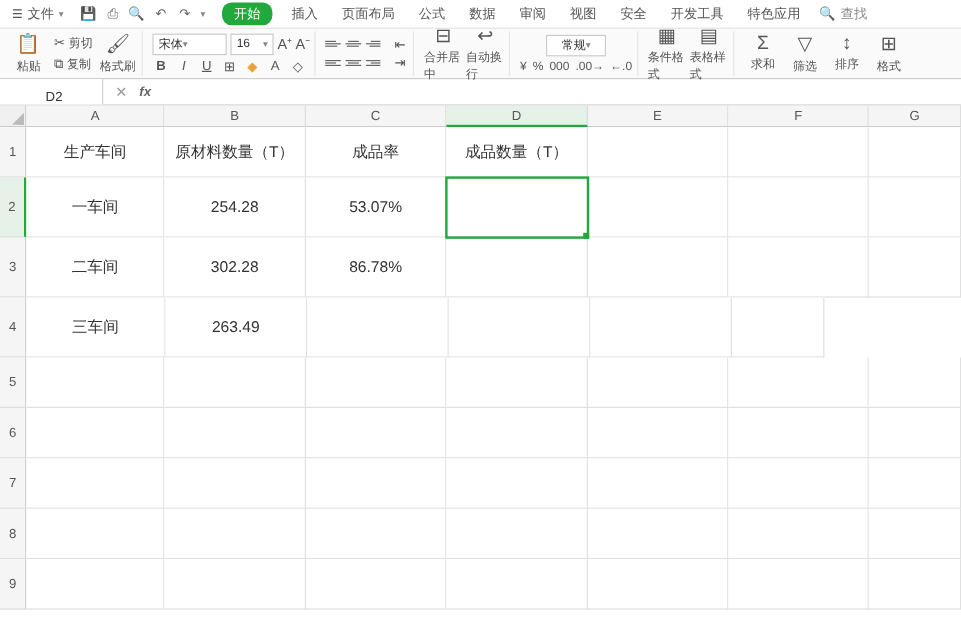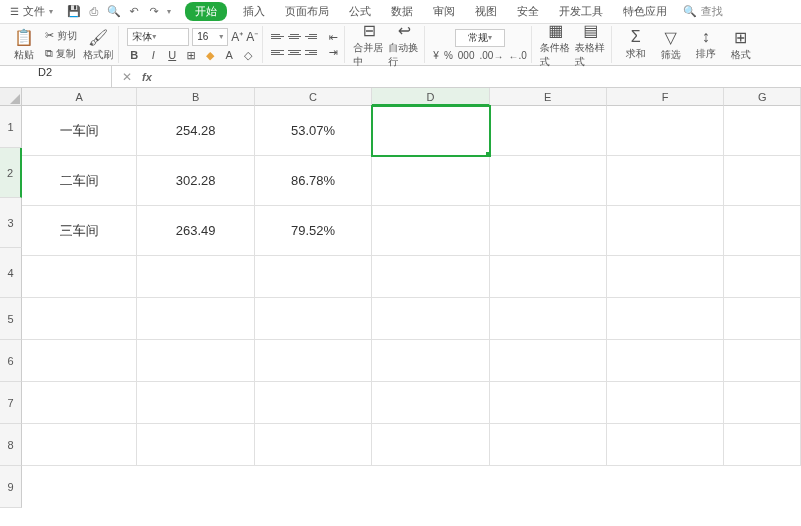--- a/index.html
+++ b/index.html
@@ -33,21 +33,21 @@
 .tool-row { display: flex; align-items: center; gap: 5px; }
 .t { font-size: 11px; color: #555; width: 14px; text-align: center; }
 .align-grid { display: grid; grid-template-columns: repeat(3, 14px); grid-template-rows: repeat(2, 14px); gap: 2px; }
 .align-cell { width: 14px; height: 14px; display: flex; flex-direction: column; justify-content: center; gap: 1px; }
 .abar { height: 1px; background: #666; }
 .num-fmt { border: 1px solid #ccc; height: 18px; width: 50px; font-size: 10px; padding: 0 4px; display: flex; align-items: center; justify-content: center; background: #fff; }
 .num-tools { display: flex; gap: 5px; font-size: 10px; color: #555; align-items: center; }
 
 
 .fbar-row { display: flex; align-items: center; height: 22px; border-bottom: 1px solid #d0d0d0; }
-.name-box { width: 112px; height: 100%; border-right: 1px solid #d0d0d0; display: flex; align-items: flex-start; padding: 0 10px 0 38px; font-size: 11px; color: #333; background: #fff; }
+.name-box { width: 86px; height: 100%; border-right: 1px solid #d0d0d0; display: flex; align-items: flex-end; padding: 0 10px 0 38px; font-size: 11px; color: #333; background: #fff; }
 .fbar-tools { display: flex; align-items: center; gap: 10px; padding: 0 10px; color: #999; font-size: 12px; }
 .fx { font-style: italic; font-size: 11px; color: #666; font-weight: bold; }
 .fbar-input { flex: 1; height: 100%; padding: 0 6px; font-size: 11px; }
 
 
 .grid-wrap { position: relative; }
 .corner { position: absolute; left: 0; top: 0; width: 22px; height: 18px; background: #f0f0f0; border-right: 1px solid #ccc; border-bottom: 1px solid #ccc; display:flex; align-items:flex-end; justify-content:flex-end; }
 .corner::after { content: ""; border: 5px solid transparent; border-right-color: #bbb; border-bottom-color: #bbb; margin: 1px; }
 .col-headers { position: absolute; left: 22px; top: 0; right: 0; height: 18px; display: flex; }
 .ch { border-right: 1px solid #ddd; border-bottom: 1px solid #ccc; background: #f5f5f5; text-align: center; font-size: 11px; color: #555; line-height: 18px; }
@@ -270,20 +270,29 @@
       <div class="rh sel" style="height: 50px;">2</div>
       <div class="rh" style="height: 50px;">3</div>
       <div class="rh" style="height: 50px;">4</div>
       <div class="rh" style="height: 42px;">5</div>
       <div class="rh" style="height: 42px;">6</div>
       <div class="rh" style="height: 42px;">7</div>
       <div class="rh" style="height: 42px;">8</div>
       <div class="rh" style="height: 42px;">9</div>
     </div>
   <div class="cells" id="cells">
+      <div class="crow" style="height: 42px;">
+        <div class="cell cw-A" style="width: 116px; height: 42px;">生产车间</div>
+        <div class="cell cw-B" style="width: 118px; height: 42px;">原材料数量（T）</div>
+        <div class="cell cw-C" style="width: 118px; height: 42px;">成品率</div>
+        <div class="cell cw-D" style="width: 118px; height: 42px;">成品数量（T）</div>
+        <div class="cell cw-E" style="width: 118px; height: 42px;"></div>
+        <div class="cell cw-F" style="width: 118px; height: 42px;"></div>
+        <div class="cell cw-G" style="width: 77px; height: 42px;"></div>
+      </div>
       <div class="crow" style="height: 50px;">
         <div class="cell cw-A" style="width: 116px; height: 50px;">一车间</div>
         <div class="cell cw-B" style="width: 118px; height: 50px;">254.28</div>
         <div class="cell cw-C" style="width: 118px; height: 50px;">53.07%</div>
         <div class="cell cw-D selected" style="width: 118px; height: 50px;"></div>
         <div class="cell cw-E" style="width: 118px; height: 50px;"></div>
         <div class="cell cw-F" style="width: 118px; height: 50px;"></div>
         <div class="cell cw-G" style="width: 77px; height: 50px;"></div>
       </div>
       <div class="crow" style="height: 50px;">
@@ -291,21 +300,20 @@
         <div class="cell cw-B" style="width: 118px; height: 50px;">302.28</div>
         <div class="cell cw-C" style="width: 118px; height: 50px;">86.78%</div>
         <div class="cell cw-D" style="width: 118px; height: 50px;"></div>
         <div class="cell cw-E" style="width: 118px; height: 50px;"></div>
         <div class="cell cw-F" style="width: 118px; height: 50px;"></div>
         <div class="cell cw-G" style="width: 77px; height: 50px;"></div>
       </div>
       <div class="crow" style="height: 50px;">
         <div class="cell cw-A" style="width: 116px; height: 50px;">三车间</div>
         <div class="cell cw-B" style="width: 118px; height: 50px;">263.49</div>
-        <div class="cell cw-C" style="width: 118px; height: 50px;">79.52%</div>
         <div class="cell cw-D" style="width: 118px; height: 50px;"></div>
         <div class="cell cw-E" style="width: 118px; height: 50px;"></div>
         <div class="cell cw-F" style="width: 118px; height: 50px;"></div>
         <div class="cell cw-G" style="width: 77px; height: 50px;"></div>
       </div>
       <div class="crow" style="height: 42px;">
         <div class="cell cw-A" style="width: 116px; height: 42px;"></div>
         <div class="cell cw-B" style="width: 118px; height: 42px;"></div>
         <div class="cell cw-C" style="width: 118px; height: 42px;"></div>
         <div class="cell cw-D" style="width: 118px; height: 42px;"></div>

